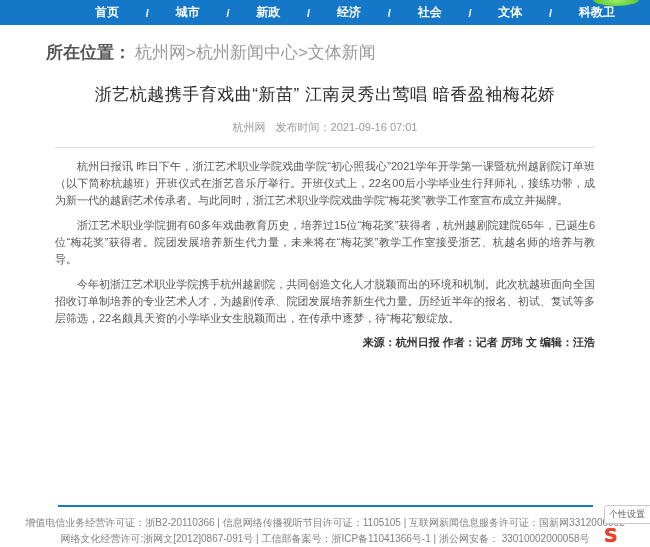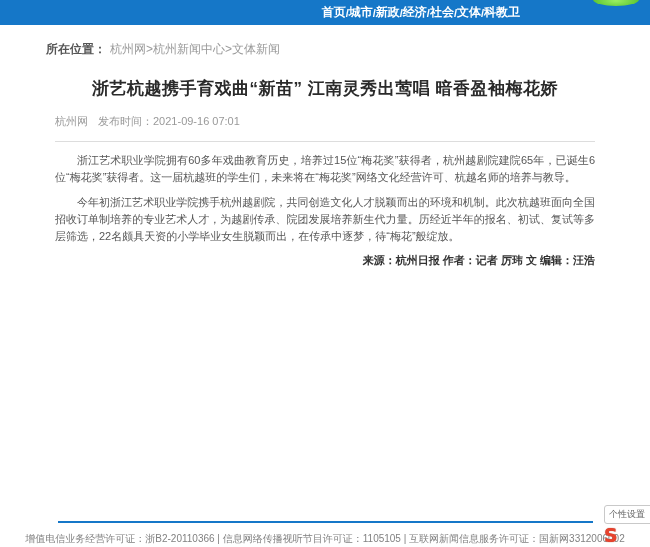--- a/index.html
+++ b/index.html
@@ -9,45 +9,45 @@
     font-family:"Liberation Sans","DejaVu Sans",sans-serif;
     color:#555;
   }
 
   
   .topnav {
     position:relative; height:25px; background:#1577c8;
     display:flex; align-items:center; overflow:visible; z-index:2;
   }
   .nav-items {
-    display:flex; align-items:center; justify-content:flex-end;
-    width:520px; 
+    display:flex; align-items:center; justify-content:space-between;
+    width:520px; margin-left:95px;
   }
   .nav-item {
     color:#fff; font-size:12px; font-weight:bold; cursor:pointer; white-space:nowrap;
   }
   .nav-sep { color:#fff; font-size:11px; font-weight:bold; }
   .nav-items > .nav-sep:last-child { display:none; }
   .green-blob {
     position:absolute; top:-7px; left:593px; width:46px; height:13px;
     border-radius:50%; background:radial-gradient(ellipse at 50% 60%, #9bef62 0%, #55c02c 80%);
   }
 
   
-  .breadcrumb { margin:16px 0 0 46px; font-size:12px; color:#999; }
+  .breadcrumb { margin:16px 0 0 46px; font-size:17px; color:#999; }
   .bc-label { color:#555; font-weight:bold; margin-right:4px; }
   .bc-path { color:#999; cursor:pointer; }
 
   
   .article { width:540px; margin:0 auto; }
   .article-title {
-    margin-top:20px; text-align:center; font-size:17px; font-weight:bold;
+    margin-top:20px; text-align:center; font-size:17px; font-weight:normal;
     color:#2a2a2a; letter-spacing:.5px; line-height:1.3;
   }
-  .byline { margin-top:14px; text-align:left; font-size:11px; color:#999; }
+  .byline { margin-top:14px; text-align:center; font-size:11px; color:#999; }
   .byline .src { margin-right:10px; }
   .top-rule { border:none; border-top:1px solid #ddd; margin-top:12px; }
 
   .article-body { margin-top:10px; }
   .article-body p {
     font-size:11px; line-height:17px; color:#565656;
     text-indent:2em; text-align:justify; margin-bottom:8px;
   }
   .attribution {
     text-align:right; font-size:11px; font-weight:bold; color:#333; margin-top:4px;
@@ -109,34 +109,36 @@
 </div>
 
 <div class="article">
   <h1 class="article-title">浙艺杭越携手育戏曲“新苗” 江南灵秀出莺唱 暗香盈袖梅花娇</h1>
   <div class="byline">
     <span class="src">杭州网</span><span>发布时间：</span><span>2021-09-16 07:01</span>
   </div>
   <hr class="top-rule">
   <div class="article-body">
 
+      <p>杭州日报讯 昨日下午，浙江艺术职业学院戏曲学院“初心照我心”2021学年开学第一课暨杭州越剧院订单班（以下简称杭越班）开班仪式在浙艺音乐厅举行。开班仪式上，22名00后小学毕业生行拜师礼，接练功带，成为新一代的越剧艺术传承者。与此同时，浙江艺术职业学院戏曲学院“梅花奖”教学工作室宣布成立并揭牌。</p>
 
-      <p>浙江艺术职业学院拥有60多年戏曲教育历史，培养过15位“梅花奖”获得者，杭州越剧院建院65年，已诞生6位“梅花奖”获得者。这一届杭越班的学生们，未来将在“梅花奖”网络文化经营许可、杭越名师的培养与教导。</p>
+      <p>浙江艺术职业学院拥有60多年戏曲教育历史，培养过15位“梅花奖”获得者，杭州越剧院建院65年，已诞生6位“梅花奖”获得者。院团发展培养新生代力量，未来将在“梅花奖”教学工作室接受浙艺、杭越名师的培养与教导。</p>
 
 
 
 
       <p>今年初浙江艺术职业学院携手杭州越剧院，共同创造文化人才脱颖而出的环境和机制。此次杭越班面向全国招收订单制培养的专业艺术人才，为越剧传承、院团发展培养新生代力量。历经近半年的报名、初试、复试等多层筛选，22名颇具天资的小学毕业女生脱颖而出，在传承中逐梦，待“梅花”般绽放。</p>
     </div>
   <div class="attribution">来源：杭州日报  作者：记者 厉玮 文  编辑：汪浩</div>
 </div>
 
 <div class="footer-wrap">
   <div class="blue-rule"></div>
   <div class="footer-text">
     <div>增值电信业务经营许可证：浙B2-20110366 | 信息网络传播视听节目许可证：1105105 | 互联网新闻信息服务许可证：国新网3312006002</div>
+    <div>网络文化经营许可:浙网文[2012]0867-091号 | 工信部备案号：浙ICP备11041366号-1 | 浙公网安备： 33010002000058号</div>
   </div>
 </div>
 
 <div class="ime-widget">
   <div class="ime-tooltip">个性设置</div>
   <div class="ime-icon">S</div>
 </div>
 
 </body></html>

